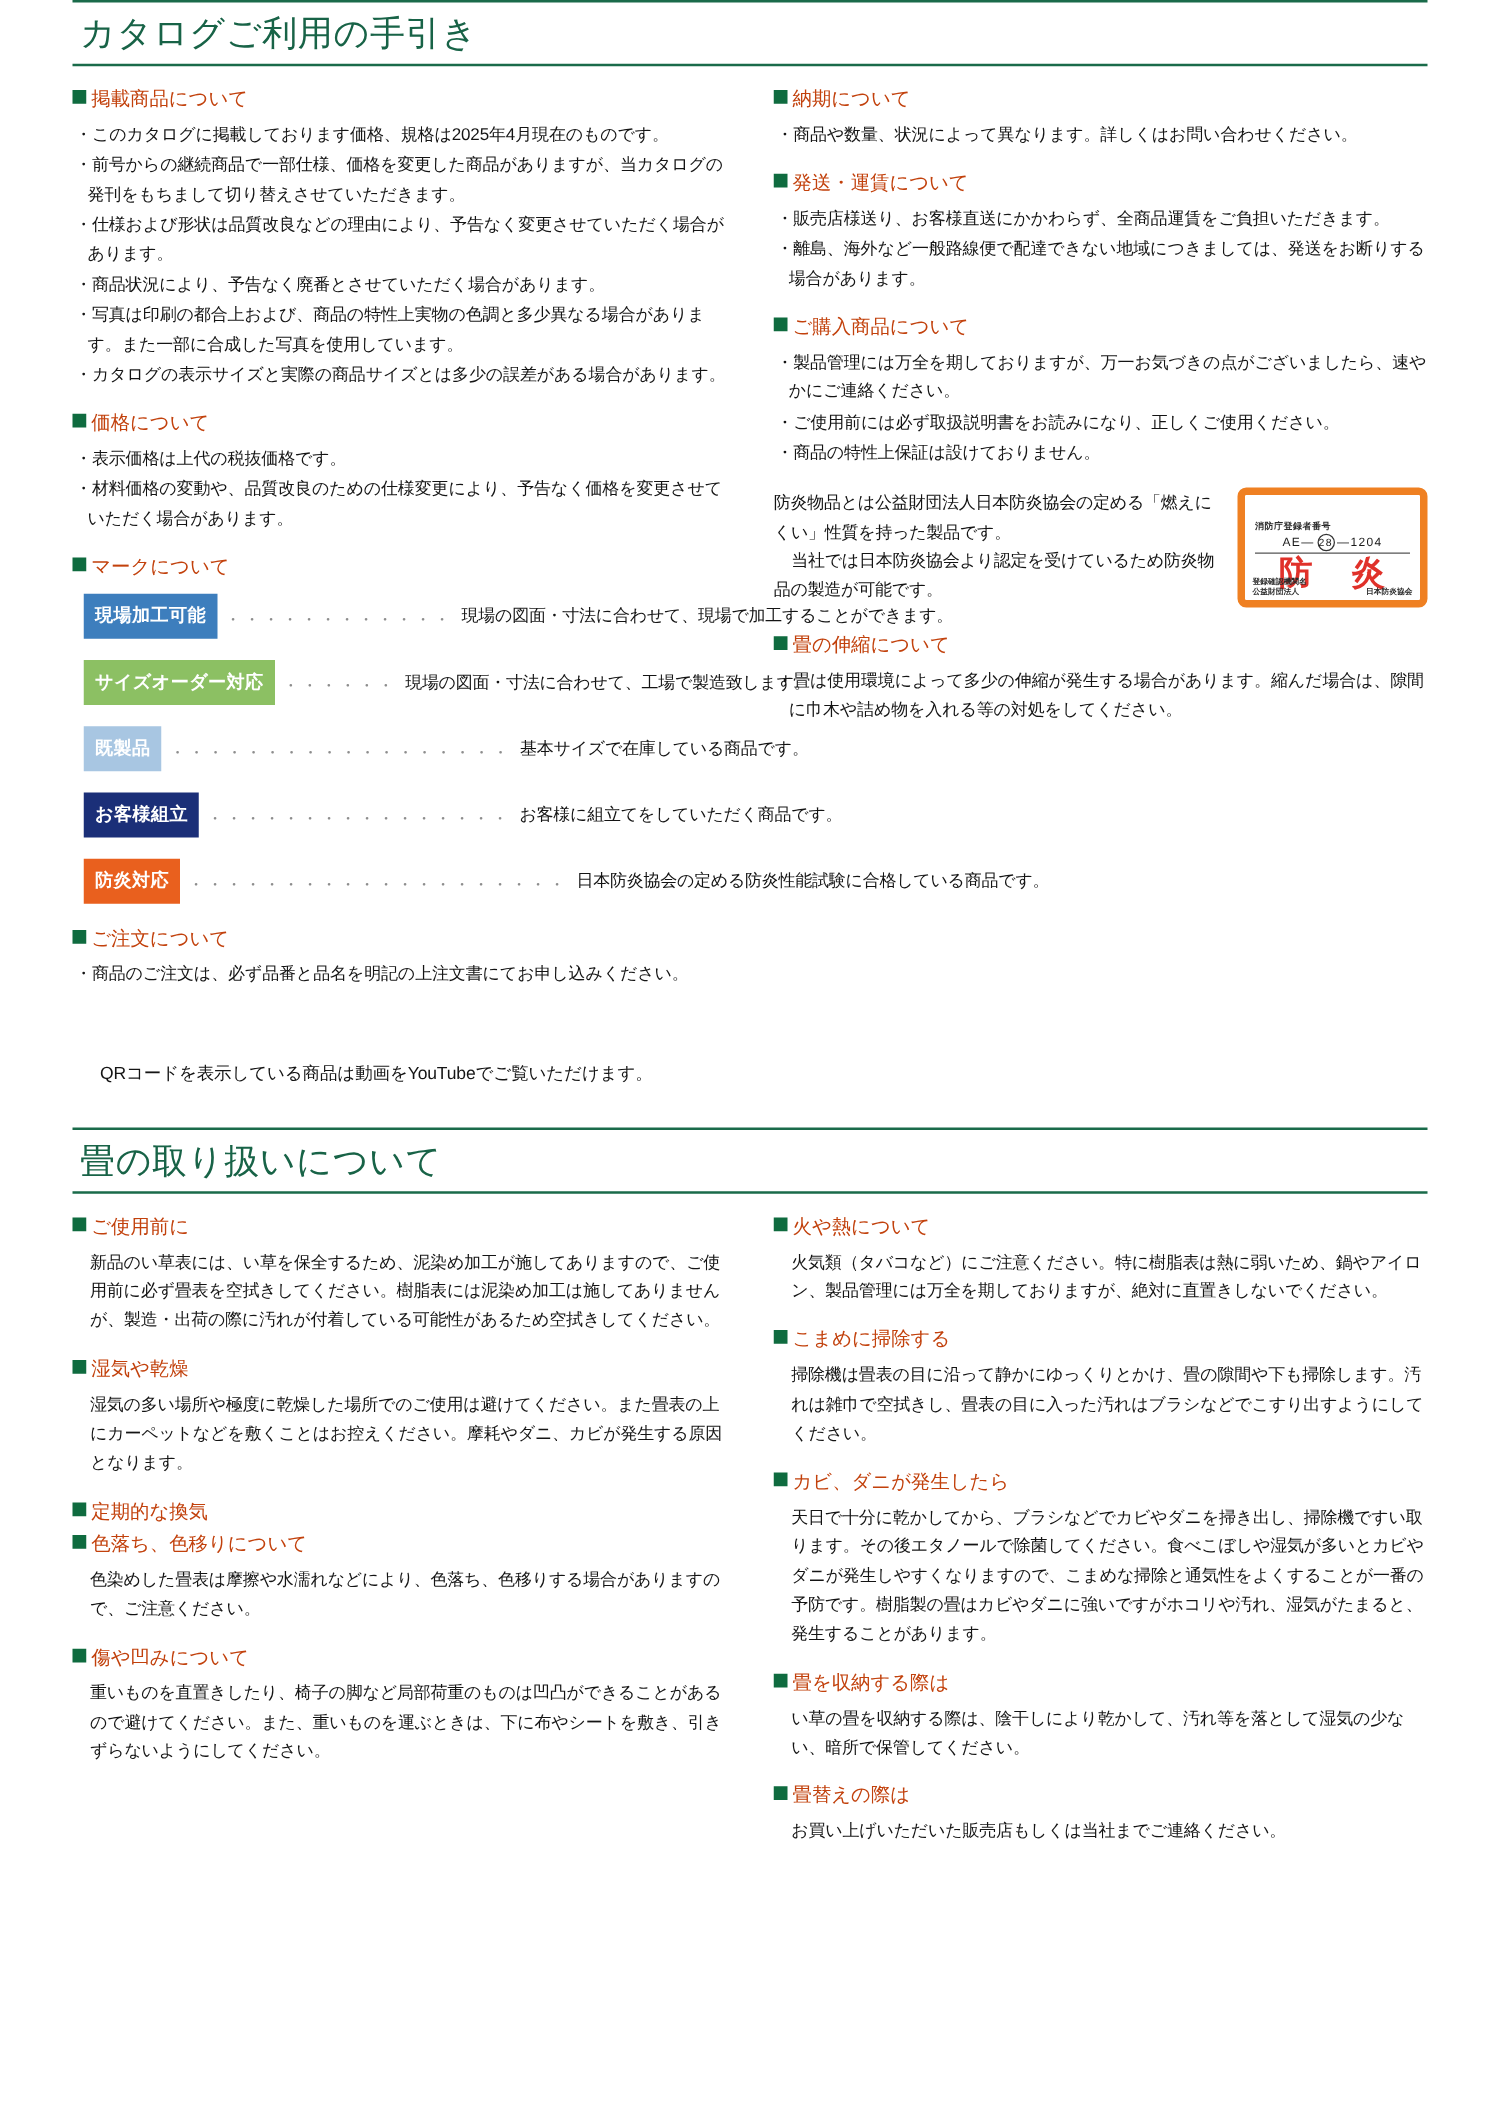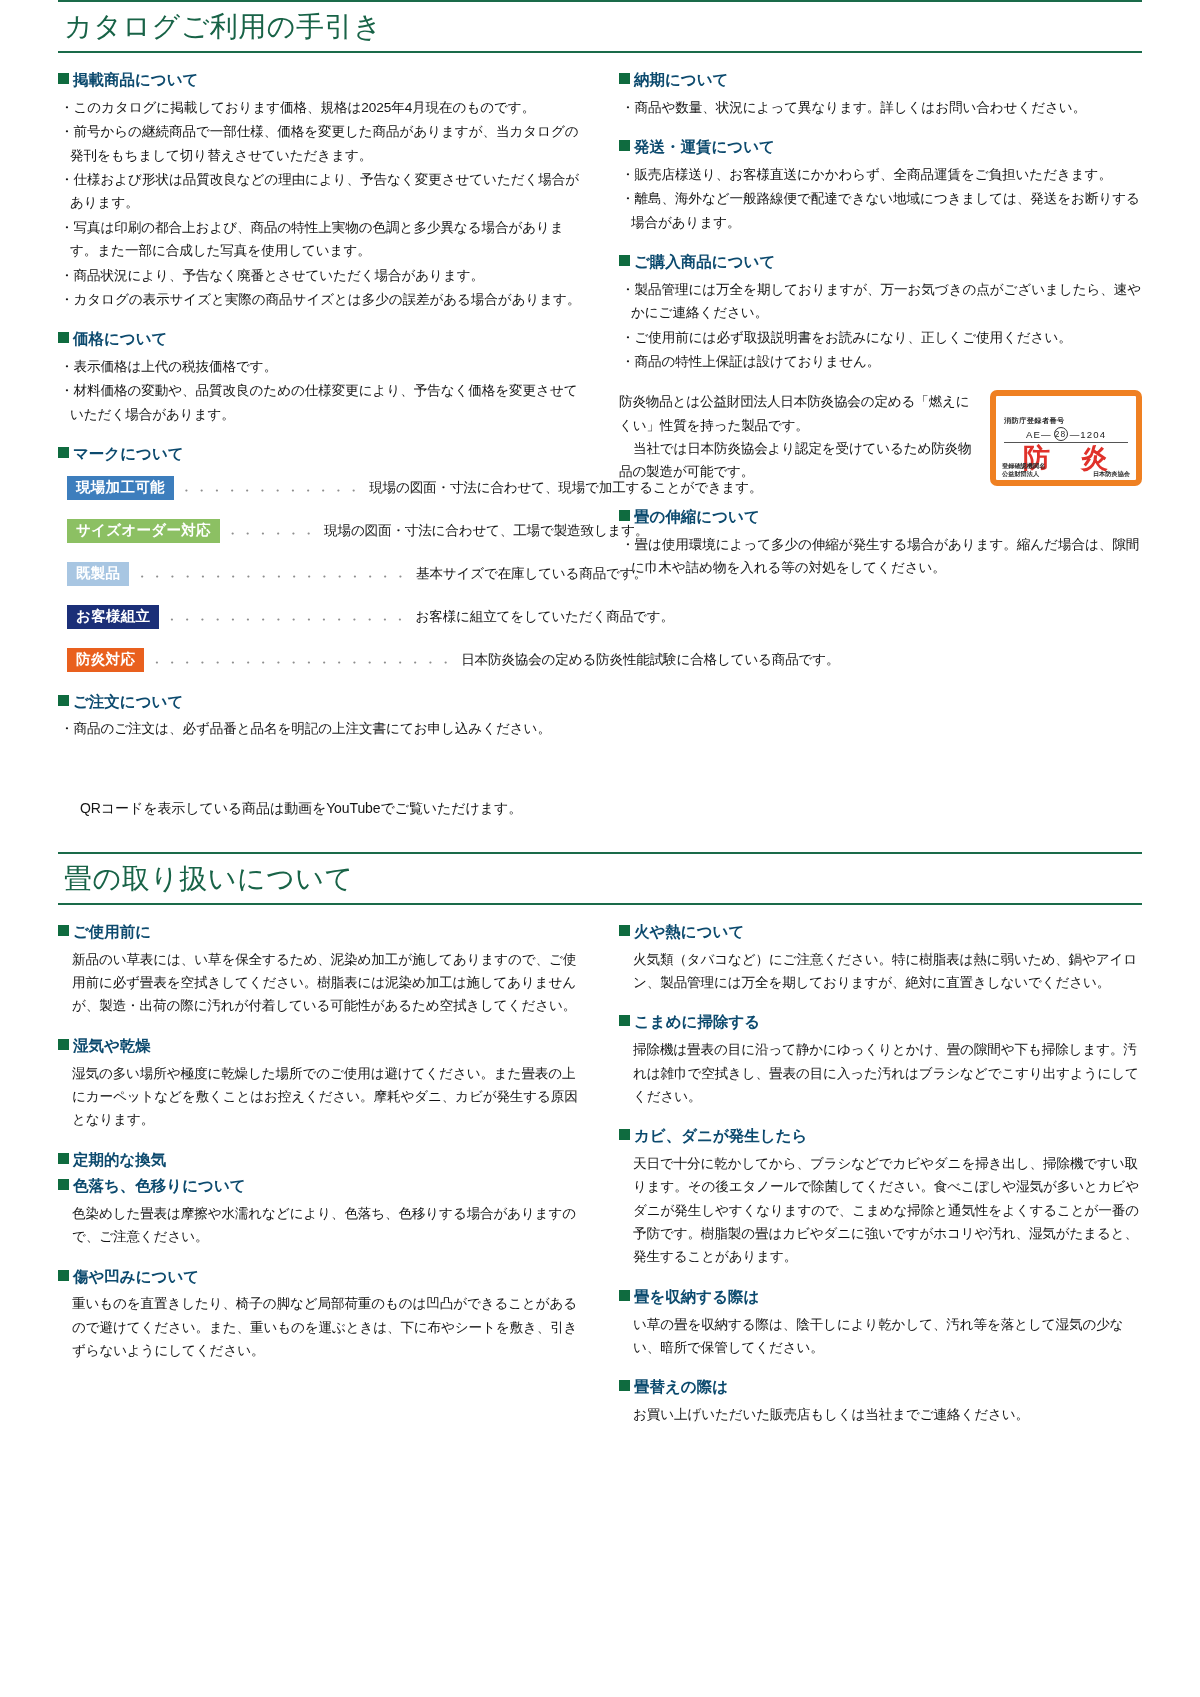--- a/index.html
+++ b/index.html
@@ -38,23 +38,23 @@
   
   .cols {
     display: flex;
     gap: 38px;
     align-items: flex-start;
   }
   .col { flex: 1 1 0; min-width: 0; }
 
   
   .sub {
-    color: #0c4a6e;
+    color: #c2410c;
     font-size: 15.5px;
-    font-weight: 700;
+    font-weight: 400;
     margin: 0 0 5px 0;
     line-height: 1.4;
   }
   .sub .sq {
     display: inline-block;
     width: 11px; height: 11px;
     background: #0f6b3f;
     margin-right: 4px;
     vertical-align: 1px;
   }
@@ -87,21 +87,21 @@
   .mark-row {
     display: flex;
     align-items: center;
     margin-bottom: 17px;
     min-height: 26px;
   }
   .badge {
     display: inline-flex;
     align-items: center;
     justify-content: center;
-    height: 24px;
+    height: 36px;
     padding: 0 9px;
     font-size: 14.5px;
     font-weight: 700;
     color: #ffffff;
     white-space: nowrap;
     letter-spacing: 0.3px;
     margin-left: 9px;
   }
   .dots {
     flex: 0 0 auto;
@@ -228,22 +228,22 @@
 
     <div class="col">
 
       <div class="sub">
         <span class="sq"></span><span>掲載商品について</span>
       </div>
       <ul class="bul">
         <li>このカタログに掲載しております価格、規格は2025年4月現在のものです。</li>
         <li>前号からの継続商品で一部仕様、価格を変更した商品がありますが、当カタログの発刊をもちまして切り替えさせていただきます。</li>
         <li>仕様および形状は品質改良などの理由により、予告なく変更させていただく場合があります。</li>
+        <li>商品状況により、予告なく廃番とさせていただく場合があります。</li>
         <li>写真は印刷の都合上および、商品の特性上実物の色調と多少異なる場合があります。また一部に合成した写真を使用しています。</li>
-        <li>商品状況により、予告なく廃番とさせていただく場合があります。</li>
         <li>カタログの表示サイズと実際の商品サイズとは多少の誤差がある場合があります。</li>
       </ul>
 
       <div class="sub">
         <span class="sq"></span><span>価格について</span>
       </div>
       <ul class="bul">
         <li>表示価格は上代の税抜価格です。</li>
         <li>材料価格の変動や、品質改良のための仕様変更により、予告なく価格を変更させていただく場合があります。</li>
       </ul>

